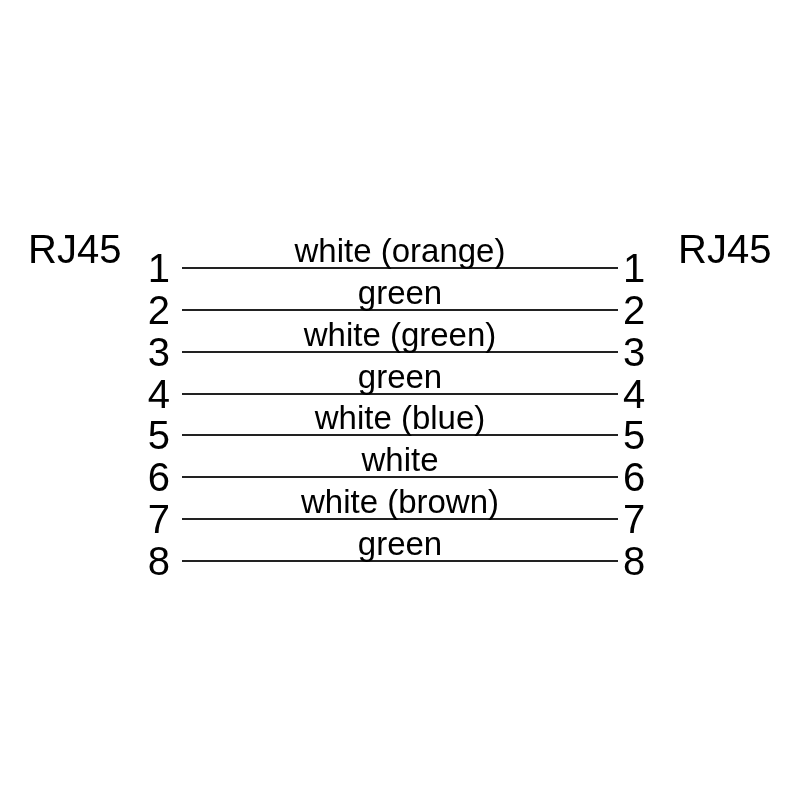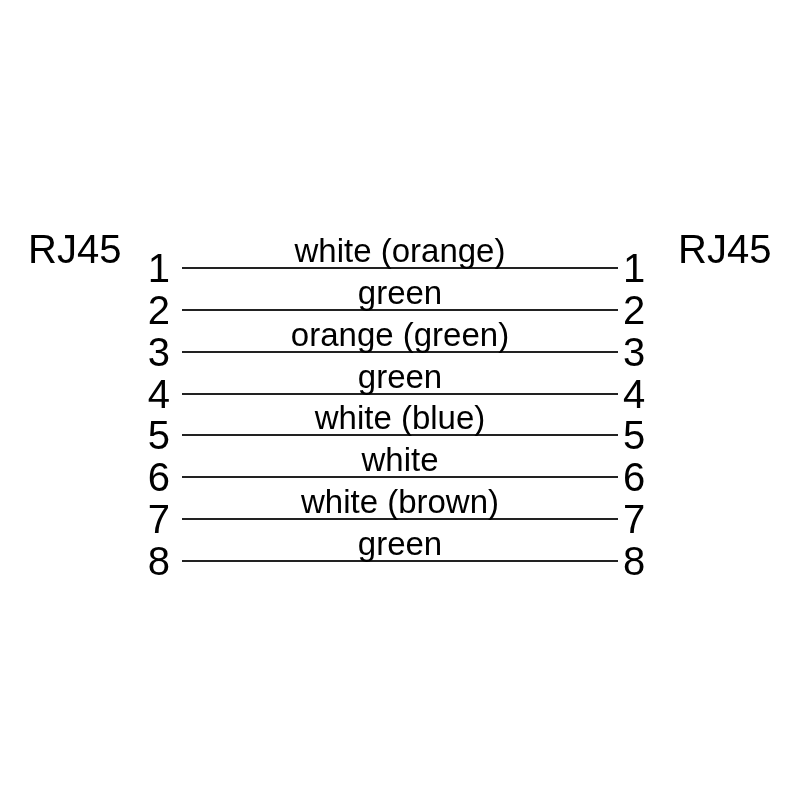--- a/index.html
+++ b/index.html
@@ -96,21 +96,21 @@
   <div class="wire-row" style="top: 310px;">
     <div class="wire-line" style="background: rgb(34, 34, 34);"></div>
     <span class="pin pin-left">2</span>
     <span class="wire-label">green</span>
     <span class="pin pin-right">2</span>
   </div>
 
   <div class="wire-row" style="top: 352px;">
     <div class="wire-line" style="background: rgb(34, 34, 34);"></div>
     <span class="pin pin-left">3</span>
-    <span class="wire-label">orange (green)</span>
+    <span class="wire-label">white (green)</span>
     <span class="pin pin-right">3</span>
   </div>
 
   <div class="wire-row" style="top: 394px;">
     <div class="wire-line" style="background: rgb(34, 34, 34);"></div>
     <span class="pin pin-left">4</span>
     <span class="wire-label">green</span>
     <span class="pin pin-right">4</span>
   </div>
 

